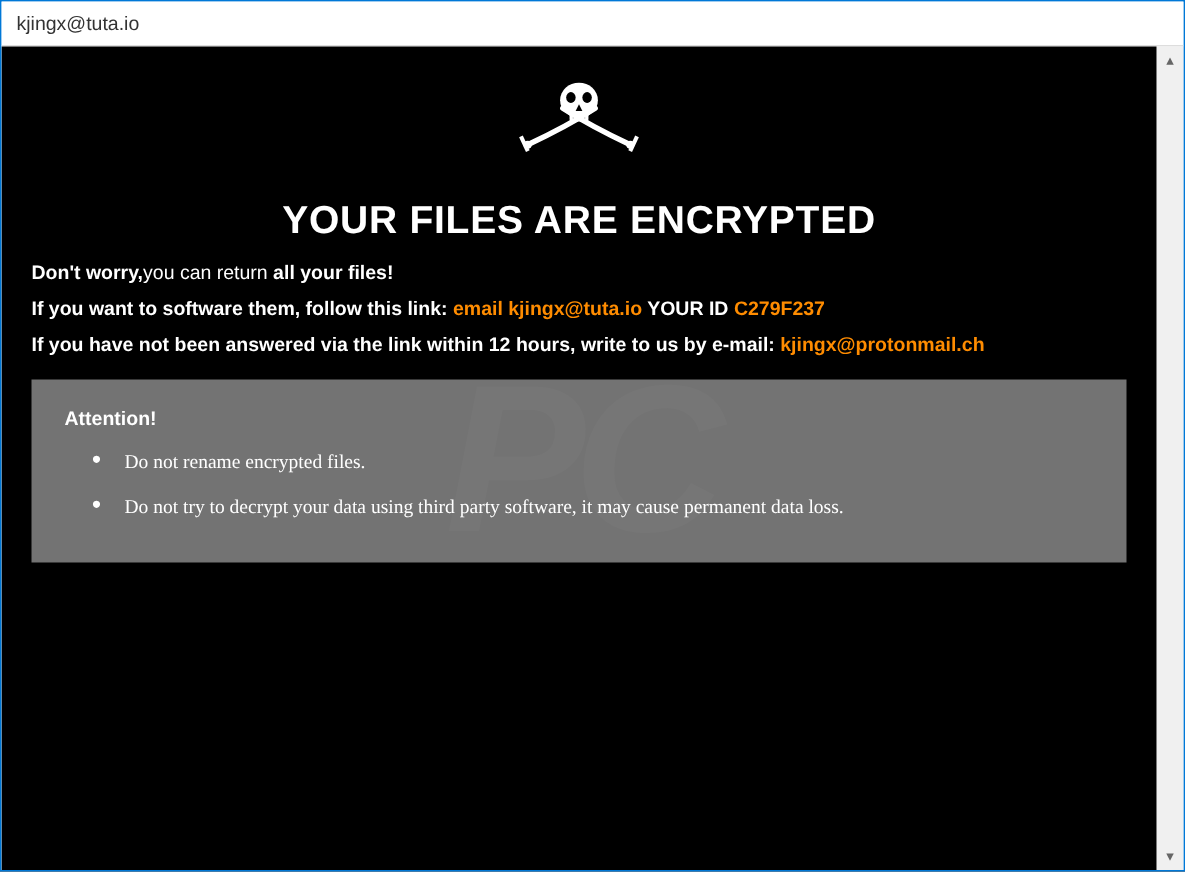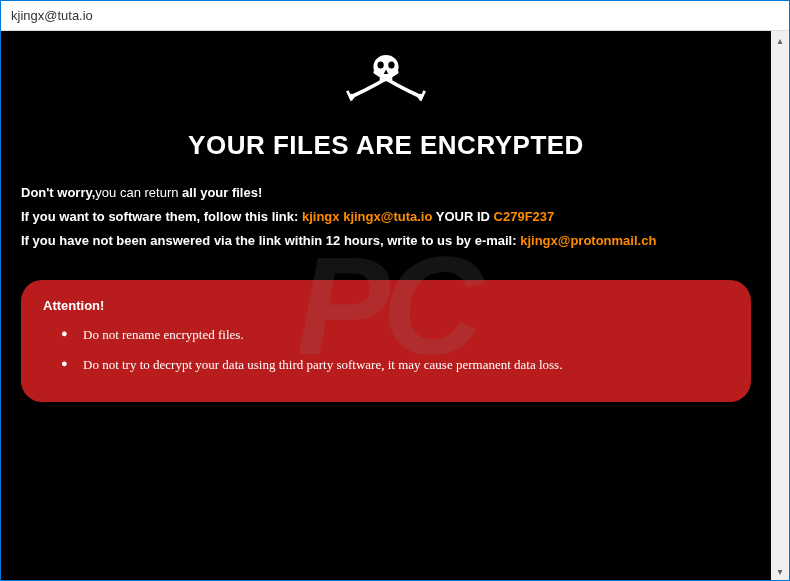--- a/index.html
+++ b/index.html
@@ -64,43 +64,42 @@
       margin-bottom: 15px;
     }
     .skull-svg {
       width: 90px;
       height: 65px;
     }
     .main-title {
       text-align: center;
       font-size: 26px;
       font-weight: bold;
-      margin-bottom: 21px;
+      margin-bottom: 9px;
       letter-spacing: 0.5px;
     }
     .info-block {
       font-size: 13px;
       line-height: 1.7;
-      margin-bottom: 28px;
+      margin-bottom: 12px;
     }
     .info-line {
       margin-bottom: 2px;
     }
     .bold {
       font-weight: bold;
     }
     .orange {
       color: #ff8c00;
       font-weight: bold;
     }
     .attention-box {
-      background: #b91c1c;
+      background: #737373;
       padding: 18px 22px;
       font-size: 13px;
-      border-radius: 21px;
     }
     .attention-title {
       font-weight: bold;
       margin-bottom: 12px;
     }
     .attention-list {
       list-style: none;
       padding-left: 18px;
       font-family: Liberation Serif, serif;
     }
@@ -182,21 +181,21 @@
       </svg>
     </div>
 
     <div class="main-title">YOUR FILES ARE ENCRYPTED</div>
 
     <div class="info-block">
       <div class="info-line">
         <span class="bold">Don't worry,</span><span>you can return</span><span class="bold"> all your files!</span>
       </div>
       <div class="info-line">
-        <span class="bold">If you</span><span class="bold"> want to software them, follow this link: </span><span class="orange">kjingx </span><span class="orange">kjingx@tuta.io</span><span class="bold">  YOUR ID </span><span class="orange">C279F237</span>
+        <span class="bold">If you</span><span class="bold"> want to software them, follow this link: </span><span class="orange">email </span><span class="orange">kjingx@tuta.io</span><span class="bold">  YOUR ID </span><span class="orange">C279F237</span>
       </div>
       <div class="info-line">
         <span class="bold">If you</span><span class="bold"> have not been answered </span><span class="bold">via the link within 12 hours, write to us by e-mail: </span><span class="orange">kjingx@protonmail.ch</span>
       </div>
     </div>
 
     <div class="attention-box">
       <div class="attention-title">Attention!</div>
       <ul class="attention-list">
         <li>Do not rename encrypted files.</li>

